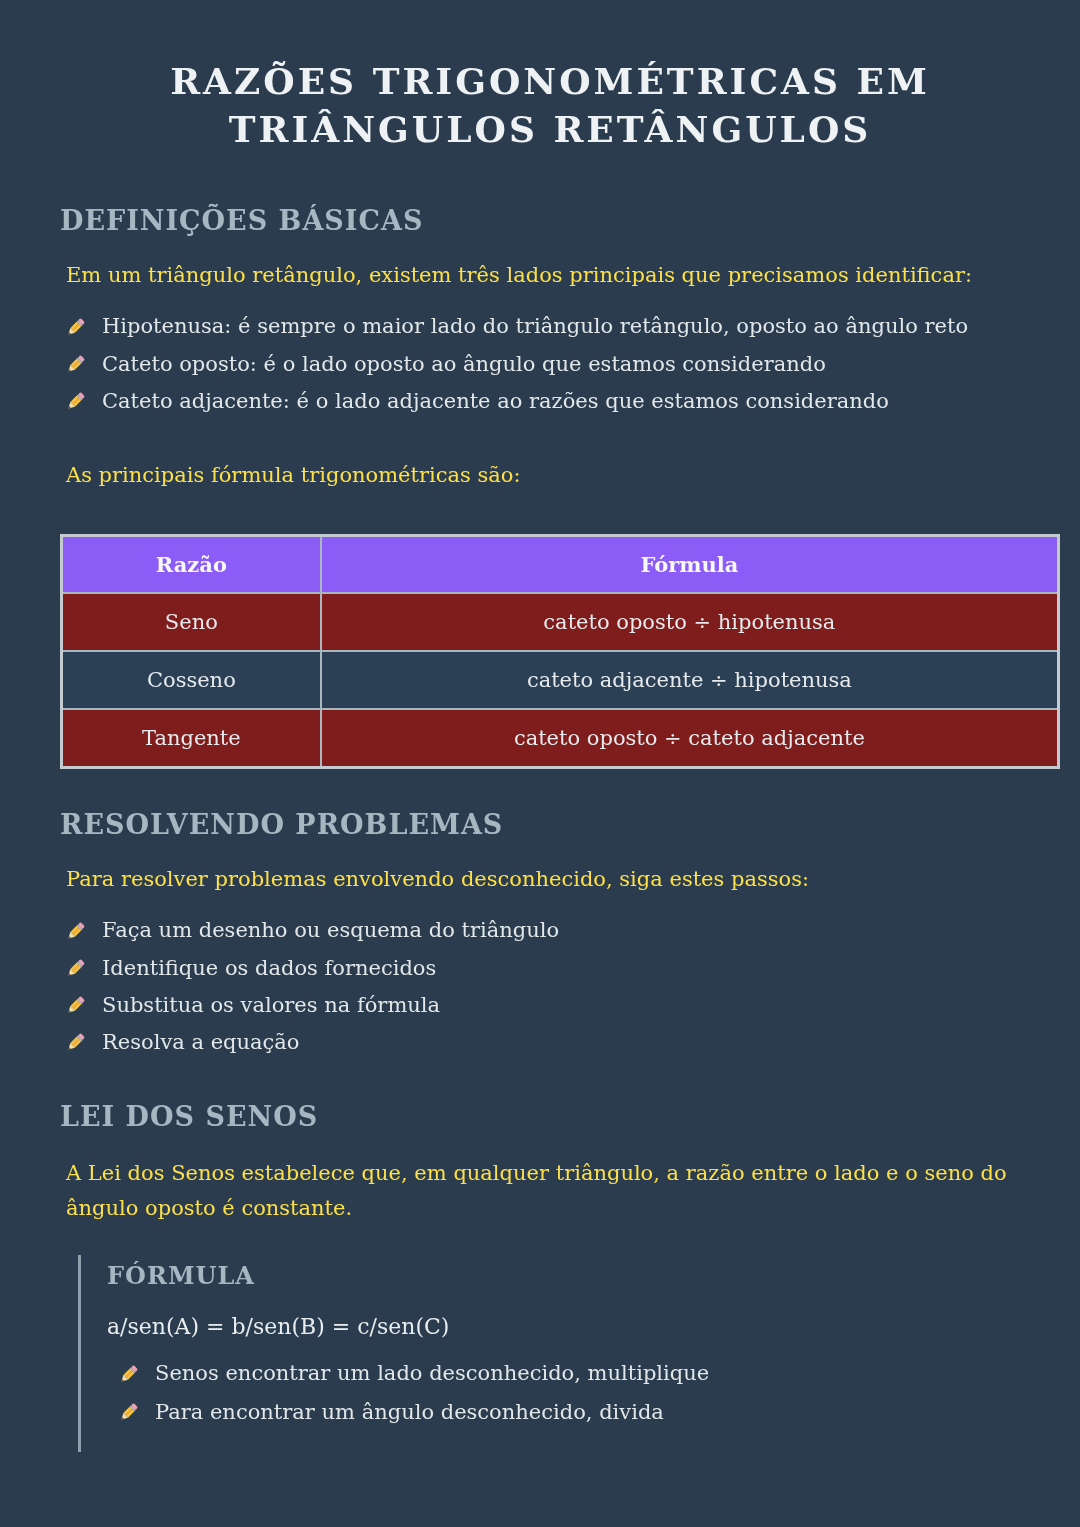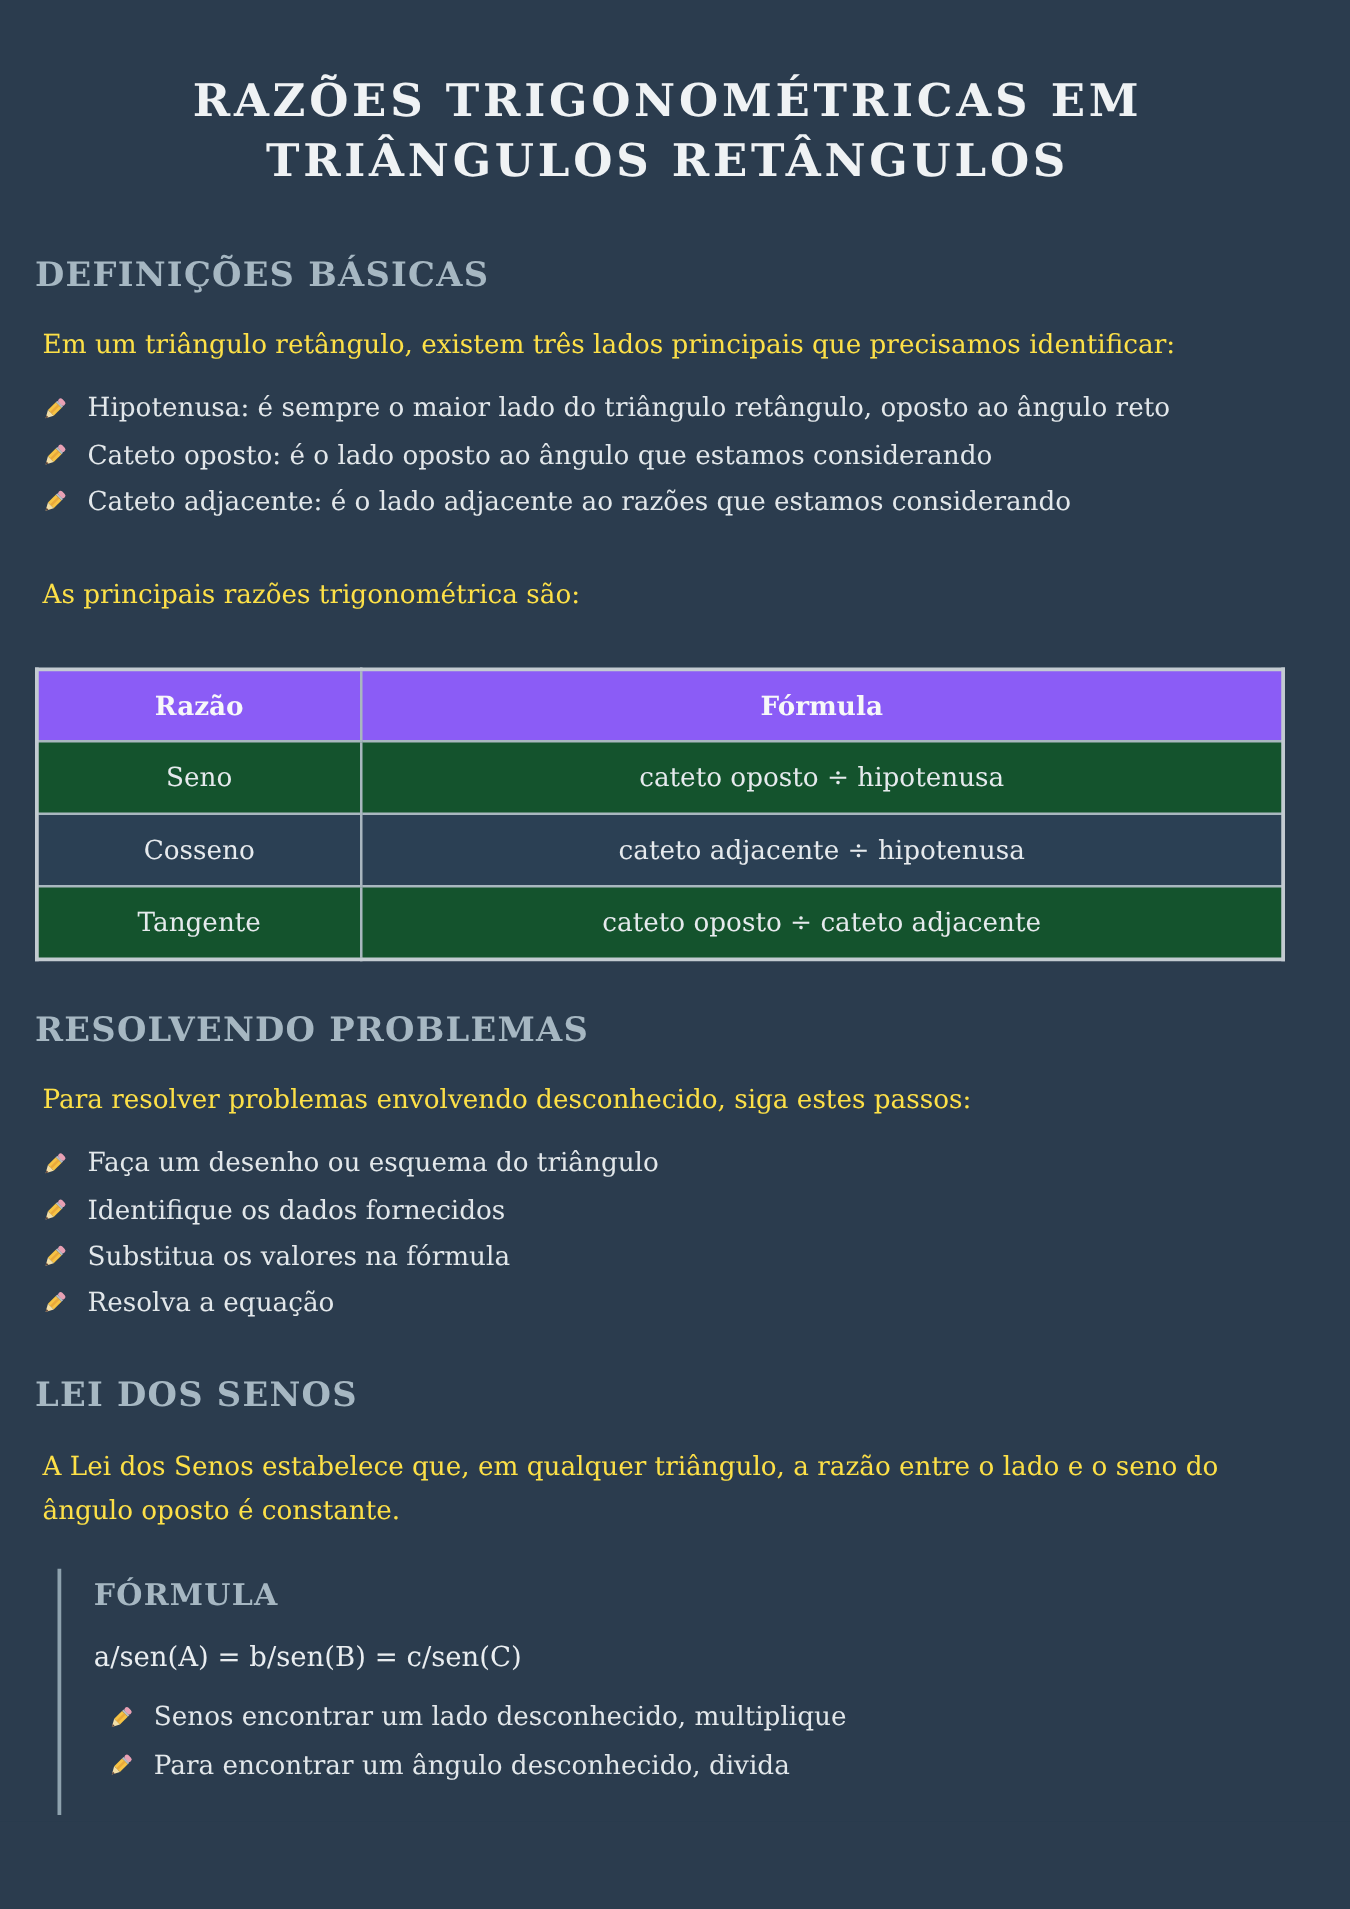--- a/index.html
+++ b/index.html
@@ -4,21 +4,21 @@
 <style>
   * { margin: 0; padding: 0; box-sizing: border-box; }
   html, body { background: #2b3c4e; }
   .page {
     width: 1080px;
     height: 1457px;
     margin: 0 auto;
     background: #2b3c4e;
     font-family: "DejaVu Serif", "Liberation Serif", serif;
     color: #e2e7ea;
-    padding: 52px 40px 0 28px;
+    padding: 52px 40px 0 60px;
     overflow: hidden;
   }
   .doc-title {
     text-align: center;
     color: #eff2f4;
     font-size: 36px;
     font-weight: bold;
     letter-spacing: 3px;
     line-height: 1.32;
     margin: 6px auto 52px auto;
@@ -64,21 +64,21 @@
     padding: 15px 10px;
   }
   table.ratio-table th {
     background: #8b5cf6;
     color: #f7f8f9;
     font-weight: bold;
     height: 54px;
   }
   table.ratio-table td { height: 58px; color: #e6eaed; }
   table.ratio-table .col-razao { width: 26%; }
-  table.ratio-table tr.row-odd td { background: #14532d; }
+  table.ratio-table tr.row-odd td { background: #7f1d1d; }
   table.ratio-table tr.row-even td { background: #2b4054; }
   .formula-box {
     border-left: 3px solid #8ea2ae;
     margin: 30px 0 0 18px;
     padding: 6px 0 14px 26px;
   }
   .formula-box h3 {
     color: #a6b7c2;
     font-size: 24px;
     font-weight: bold;
@@ -144,21 +144,21 @@
             <svg width="23" height="23" viewBox="0 0 24 24">
               <use href="#pencil-glyph"></use>
             </svg>
           </span>
         <span>Cateto adjacente: é o lado adjacente ao razões que estamos considerando</span>
       </li>
     </ul>
   </section>
 
   <section>
-    <p class="body-text">As principais razões trigonométrica são:</p>
+    <p class="body-text">As principais fórmula trigonométricas são:</p>
     <table class="ratio-table">
       <thead>
         <tr>
           <th class="col-razao">Razão</th>
           <th>Fórmula</th>
         </tr>
       </thead>
       <tbody>
         <tr class="row-odd">
           <td>Seno</td>

